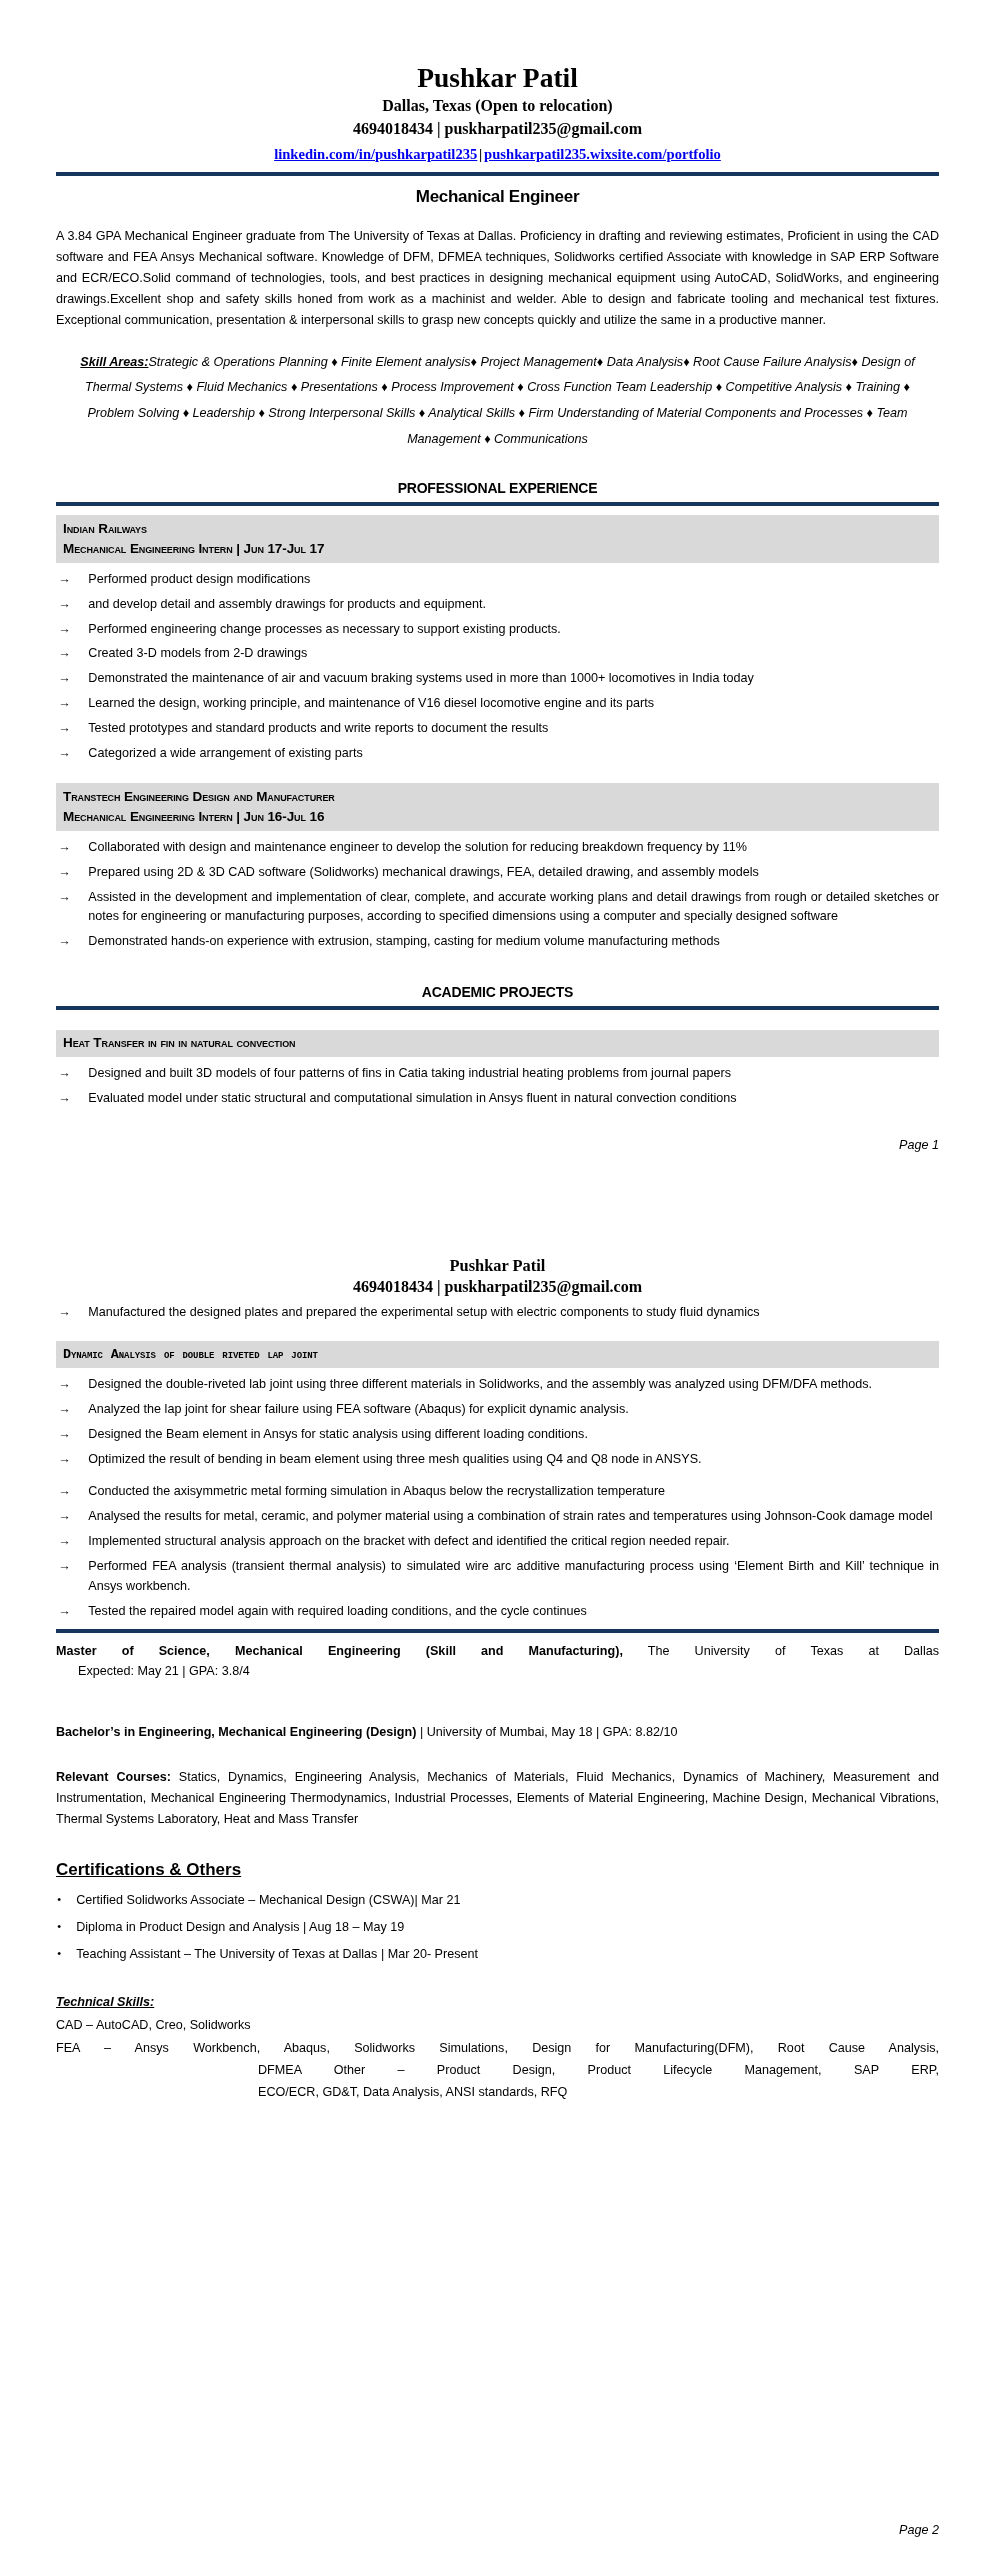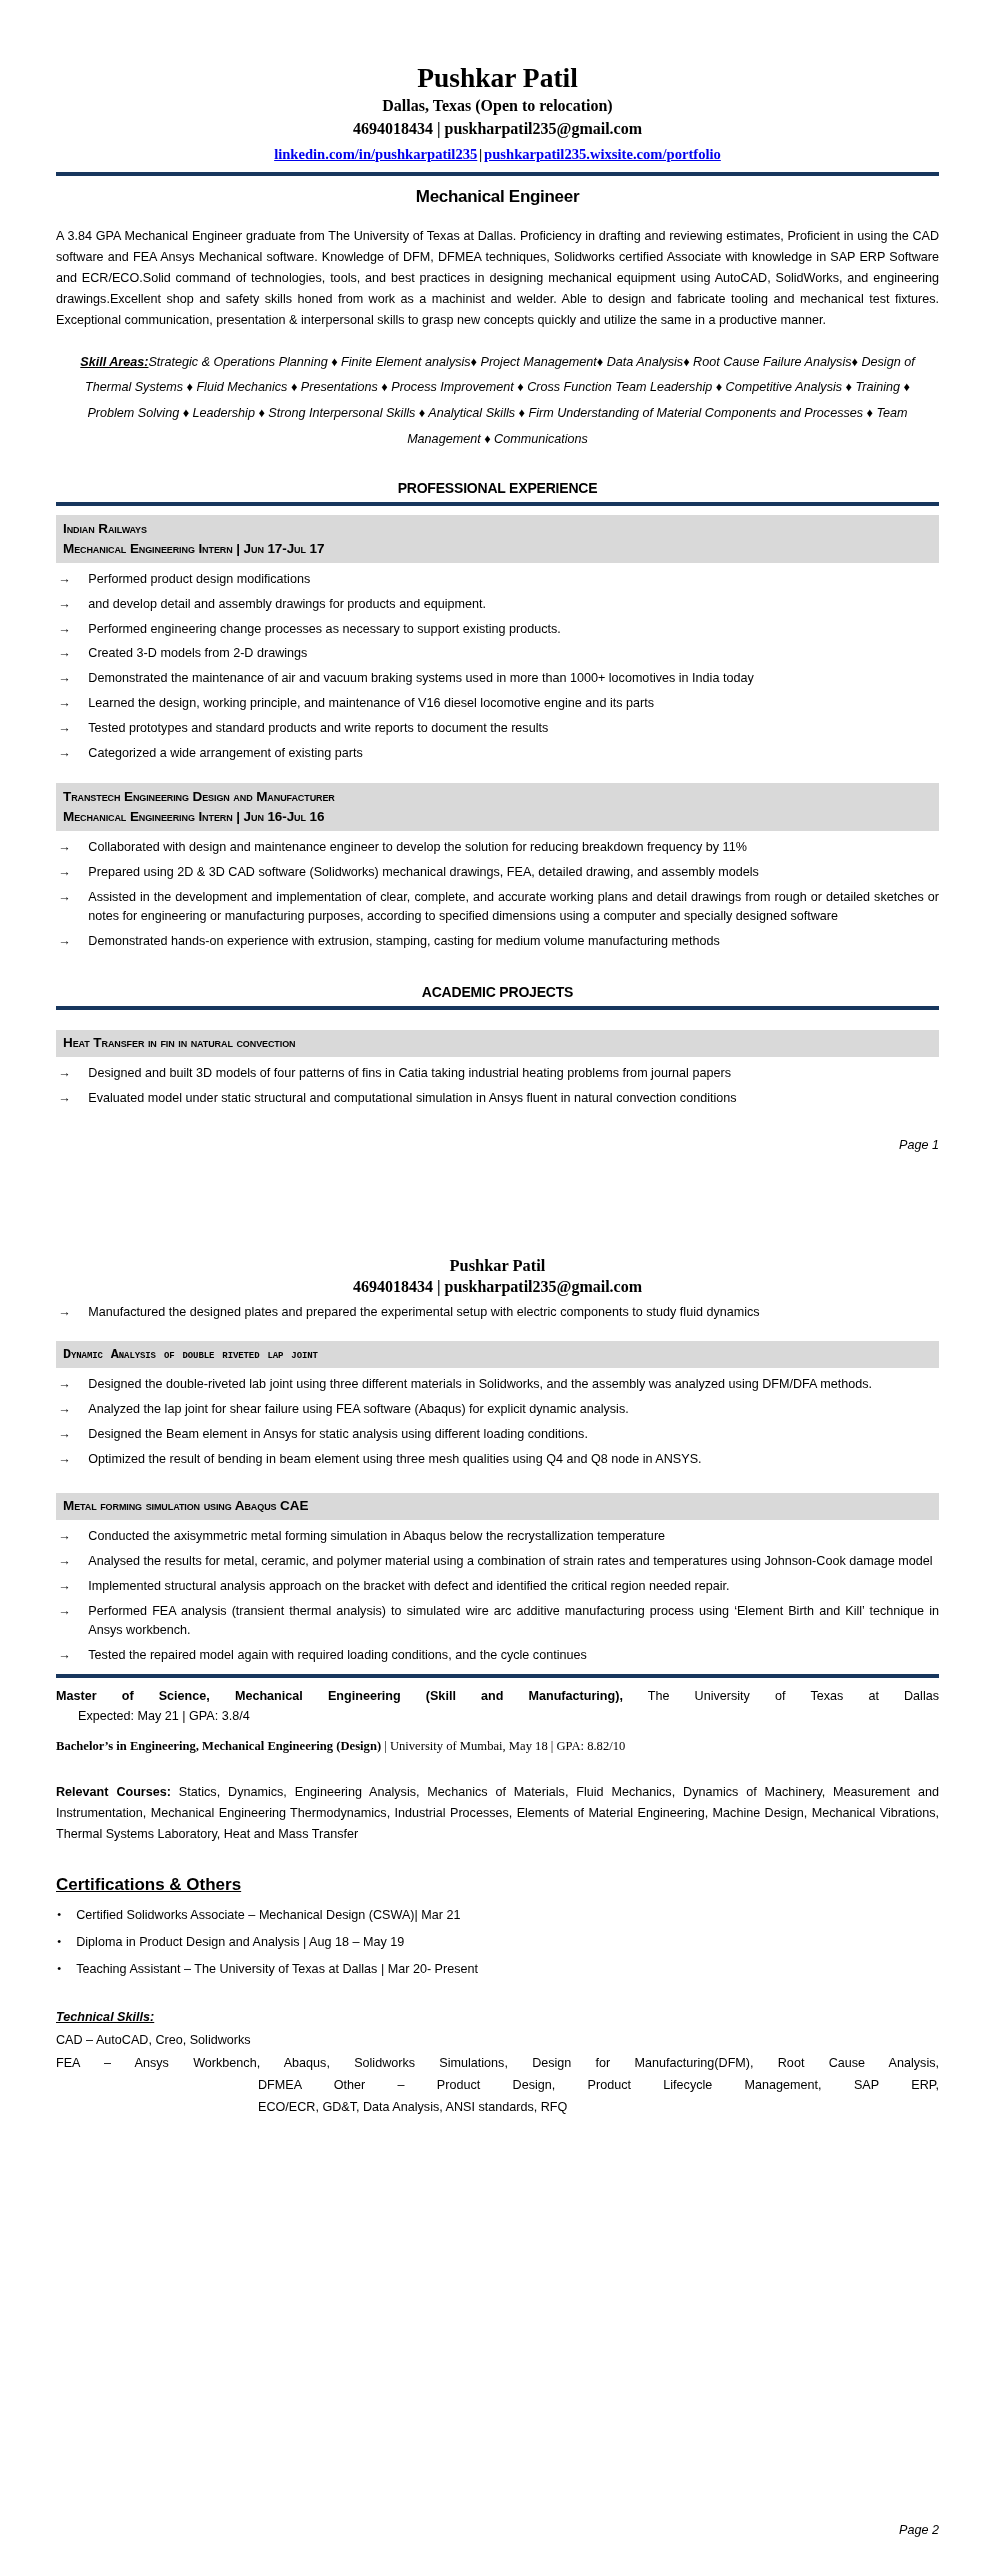--- a/index.html
+++ b/index.html
@@ -35,21 +35,21 @@
   .pgfoot{font-style:italic;text-align:right;margin-top:22px;}
   .pgfoot.bottom{margin-top:auto;}
   
   .p2hdr{text-align:center;margin-top:100px;}
   .p2name{font-family:"Liberation Serif",serif;font-weight:bold;font-size:16.4px;line-height:1.25;}
   .p2contact{font-family:"Liberation Serif",serif;font-weight:bold;font-size:16px;line-height:1.25;margin-top:1.2px;}
   .carry{margin-top:5.9px;}
   .just-line{text-align:justify;text-align-last:justify;margin-top:9.4px;}
   .b{font-weight:bold;}
   .indent1{margin-left:22px;}
-  .edu2{margin-top:11px;font-family:Liberation Serif, serif;}
+  .edu2{margin-top:41px;}
   .courses{text-align:justify;margin-top:24.6px;line-height:1.67;}
   .certs-head{font-weight:bold;font-size:17px;text-decoration:underline;margin-top:27px;}
   .cert-row{display:flex;margin-top:7.6px;}
   .cert-row .mark{flex:0 0 19px;padding-left:1.2px;font-size:11px;}
   .tech-head{font-style:italic;text-decoration:underline;margin-top:28px;font-weight:bold;}
   .tech-line{margin-top:3.5px;}
   .fea1{text-align:justify;text-align-last:justify;}
   .fea-cont{margin-left:202px;margin-top:2.3px;}
   .fea-cont.justified{text-align:justify;text-align-last:justify;margin-right:0;}
 </style>
@@ -182,23 +182,20 @@
     <div class="brow">
         <span class="mark">→</span>
         <span class="btxt">Designed the Beam element in Ansys for static analysis using different loading conditions.</span>
       </div>
     <div class="brow">
         <span class="mark">→</span>
         <span class="btxt">Optimized the result of bending in beam element using three mesh qualities using Q4 and Q8 node in ANSYS.</span>
       </div>
   </div>
 
-  <div class="graybar" style="margin-top:17.6px;">
-    <div>Metal forming simulation using Abaqus CAE</div>
-  </div>
   <div class="bullets">
     <div class="brow">
         <span class="mark">→</span>
         <span class="btxt">Conducted the axisymmetric metal forming simulation in Abaqus below the recrystallization temperature</span>
       </div>
     <div class="brow">
         <span class="mark">→</span>
         <span class="btxt">Analysed the results for metal, ceramic, and polymer material using a combination of strain rates and temperatures using Johnson-Cook damage model</span>
       </div>
     <div class="brow">

